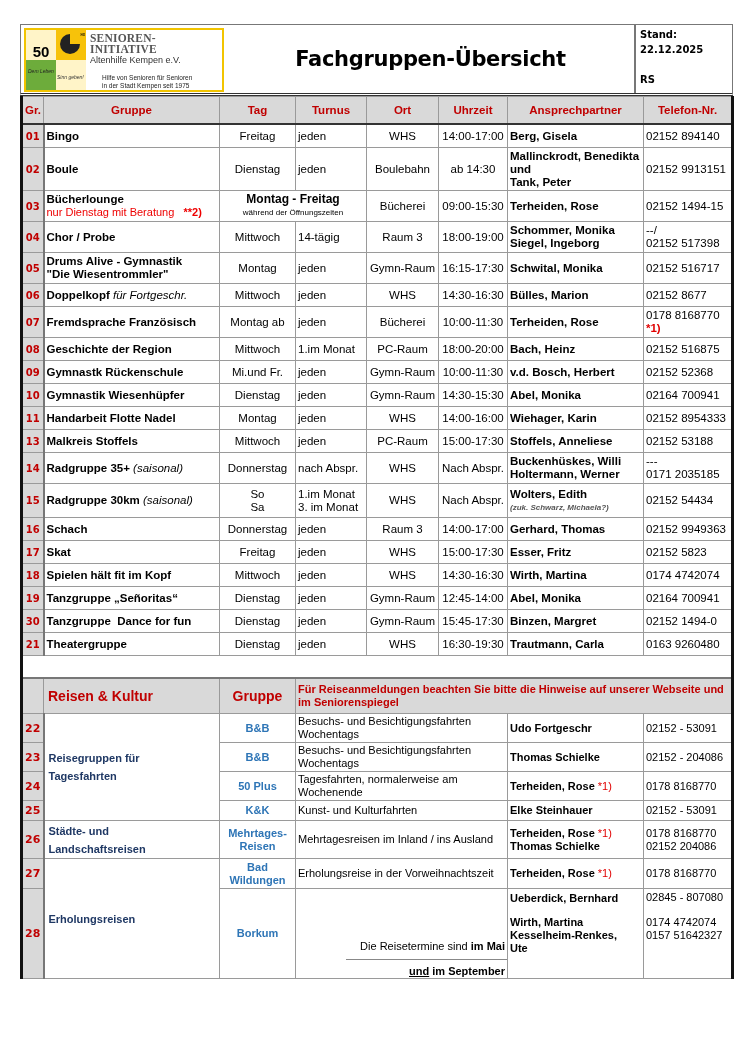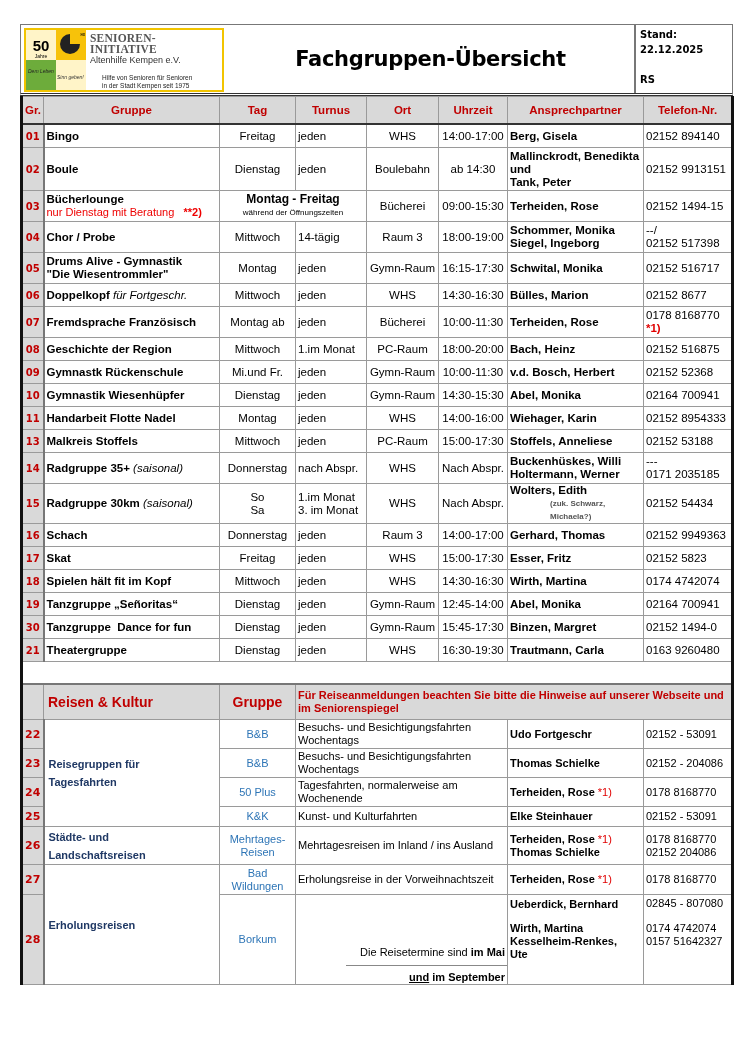--- a/index.html
+++ b/index.html
@@ -3,21 +3,21 @@
 <meta charset="utf-8">
 <style>
   html, body { margin: 0; padding: 0; background: #ffffff; }
   body { width: 751px; height: 1041px; position: relative; font-family: "Liberation Sans", sans-serif; color: #000; }
   .page { position: absolute; left: 20px; top: 24px; width: 713px; }
 
   
   .hdr { position: relative; height: 68px; border: 1px solid #777; border-bottom: 3px double #333; display: flex; }
   .logo { width: 196px; height: 60px; margin: 3px; border: 2px solid #f2c400; display: flex; position: relative; background: #fff; }
   .logo-left { width: 60px; display: grid; grid-template-columns: 30px 30px; grid-template-rows: 30px 30px; }
-  .l50 { background: #fff4c8; font-weight: bold; font-size: 15px; text-align: center; line-height: 14px; padding-top: 9px; }
+  .l50 { background: #fff4c8; font-weight: bold; font-size: 15px; text-align: center; line-height: 14px; padding-top: 15px; }
   .l50 small { display: block; font-size: 5px; font-weight: normal; line-height: 7px; }
   .lsi { background: #f7c20a; position: relative; }
   .lsi .pie { position: absolute; left: 4px; top: 4px; width: 20px; height: 20px; border-radius: 50%; background: conic-gradient(#f7c20a 0 25%, #222 25% 100%); }
   .lsi .si { position: absolute; right: 1px; top: 2px; font-size: 5px; font-weight: bold; font-family: "Liberation Serif", serif; }
   .lgreen { background: #6dac3b; color: #222; font-size: 5px; font-style: italic; padding: 8px 1px 0 2px; line-height: 7px; }
   .lcream { background: #fff4c8; font-size: 5px; font-style: italic; padding: 14px 1px 0 1px; color: #333; }
   .logo-right { flex: 1; padding: 3px 3px 0 4px; }
   .logo-title { font-family: "Liberation Serif", serif; font-weight: bold; font-size: 11.5px; color: #555; letter-spacing: 0.2px; line-height: 11px; }
   .logo-sub { font-size: 9px; color: #333; line-height: 10px; }
   .logo-desc { font-size: 6.5px; color: #222; margin-top: 9px; margin-left: 12px; line-height: 8px; }
@@ -31,37 +31,37 @@
   th, td { border: 1px solid #9a9a9a; font-size: 11.5px; padding: 0 2px; vertical-align: middle; line-height: 13px; }
   th { background: #d9d9d9; color: #c00000; font-weight: bold; height: 26px; border-bottom: 2px solid #333; }
   td.gr { background: #d9d9d9; color: #c00000; font-weight: bold; font-family: "DejaVu Sans", sans-serif; font-size: 10px; text-align: center; border-right: 2px solid #777; }
   td.grp { font-weight: bold; }
   td.grp .it { font-style: italic; font-weight: normal; }
   td.grp .note { color: #e00; font-weight: normal; font-size: 11px; display: block; }
   td.grp .note b { font-weight: bold; }
   td.grp .gast { font-style: italic; font-weight: normal; font-size: 9px; display: block; }
   td.c { text-align: center; }
   td.ap { font-weight: bold; }
-  td.ap .zuk { font-size: 8px; color: #555; display: block; margin-left: 40px; }
+  td.ap .zuk { font-style: italic; font-size: 8px; color: #555; display: block; }
   .red { color: #e00000; font-weight: bold; }
   .bigday { font-weight: bold; font-size: 12px; display: block; }
   .smallnote { font-size: 8px; display: block; }
   tr.r1 td { height: 22px; }
   tr.r2 td { height: 30px; }
   tr.r3 td { height: 42px; }
   tr.spacer td { border: none; height: 21px; }
 
   
   .travel th { background: #d9d9d9; height: 34px; border-top: 2px solid #777; }
   .travel th.rk { color: #c00000; text-align: left; font-size: 14px; padding-left: 4px; }
   .travel th.gh { color: #c00000; font-size: 14px; }
   .travel th.hint { color: #c00000; font-size: 11px; text-align: left; line-height: 13px; }
   .travel td { font-size: 11px; }
   .tcat { color: #1f3864; font-weight: bold; font-size: 14px; line-height: 18px; padding-left: 4px; }
-  .tgrp { color: #2e75b6; font-weight: normal; text-align: center; font-size: 11px; }
+  .tgrp { color: #2e75b6; font-weight: bold; text-align: center; font-size: 11px; }
   .trow td { height: 28px; }
   .rt { text-align: right; margin-top: 48px; }
 
   
   .legend { background: #fcc932; border: 2px solid #111; border-top: 3px solid #111; height: 16px; display: flex; align-items: center; font-family: "DejaVu Sans", sans-serif; font-size: 9.5px; font-weight: bold; color: #222; padding: 0 4px 0 24px; }
   .legend .l1 { width: 252px; }
   .legend .l2 { flex: 1; }
   .legend .l3 { text-align: right; }
   .legend .rd { color: #e00000; }
 </style>

